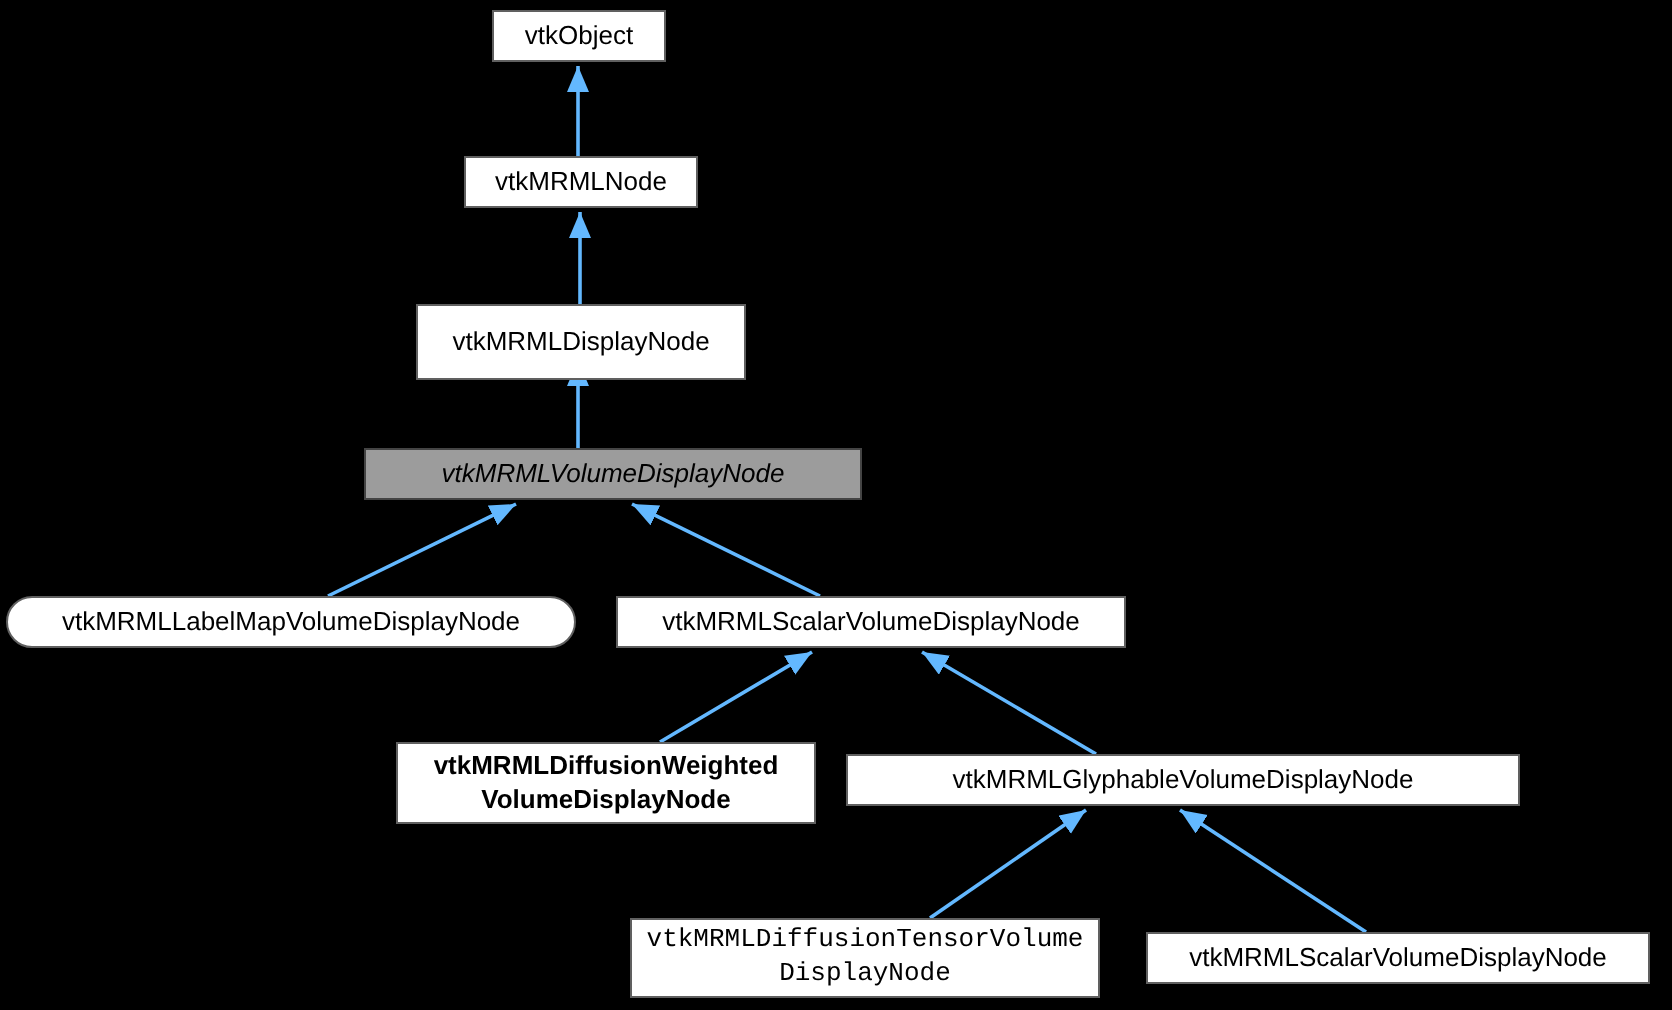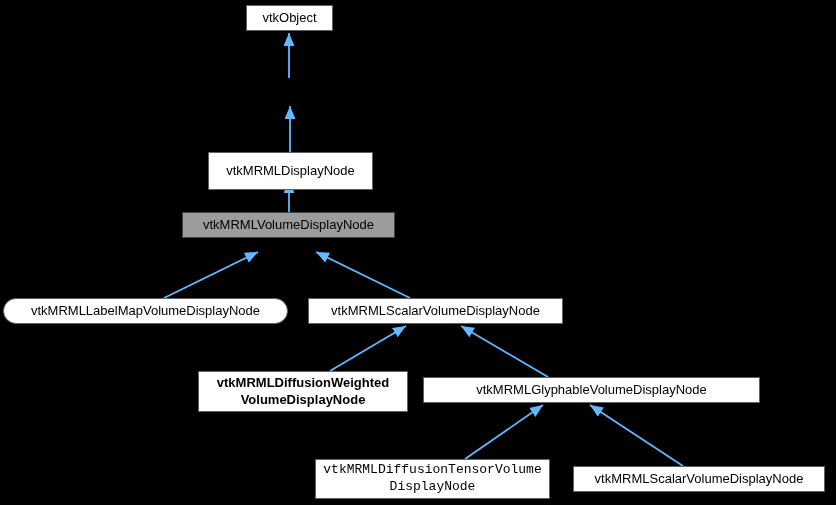--- a/index.html
+++ b/index.html
@@ -61,24 +61,25 @@
         <line x1="410" y1="298" x2="316" y2="252" stroke="#63b8ff" stroke-width="1.8" marker-end="url(#arrowhead)"></line>
         <line x1="330" y1="371" x2="406" y2="326" stroke="#63b8ff" stroke-width="1.8" marker-end="url(#arrowhead)"></line>
         <line x1="548" y1="377" x2="461" y2="326" stroke="#63b8ff" stroke-width="1.8" marker-end="url(#arrowhead)"></line>
         <line x1="465" y1="459" x2="543" y2="405" stroke="#63b8ff" stroke-width="1.8" marker-end="url(#arrowhead)"></line>
         <line x1="683" y1="466" x2="590" y2="405" stroke="#63b8ff" stroke-width="1.8" marker-end="url(#arrowhead)"></line>
       </g>
   </svg>
 
   <div class="class-node" style="left: 246px; top: 5px; width: 87px; height: 26px;">vtkObject</div>
 
+  <div class="class-node" style="left: 232px; top: 78px; width: 117px; height: 26px;">vtkMRMLNode</div>
 
   <div class="class-node" style="left: 208px; top: 152px; width: 165px; height: 38px;">vtkMRMLDisplayNode</div>
 
-  <div class="class-node highlighted" style="left: 182px; top: 212px; width: 213px; height: 26px;">vtkMRMLVolumeDisplayNode</div>
+  <div class="class-node highlighted" style="left: 182px; top: 224px; width: 249px; height: 26px; font-style: italic;">vtkMRMLVolumeDisplayNode</div>
 
   <div class="class-node" style="left: 3px; top: 298px; width: 285px; height: 26px; border-radius: 13px;">vtkMRMLLabelMapVolumeDisplayNode</div>
 
   <div class="class-node" style="left: 308px; top: 298px; width: 255px; height: 26px;">vtkMRMLScalarVolumeDisplayNode</div>
 
   <div class="class-node" style="left: 198px; top: 371px; width: 210px; height: 41px; font-weight: bold;">vtkMRMLDiffusionWeighted
 VolumeDisplayNode</div>
 
   <div class="class-node" style="left: 423px; top: 377px; width: 337px; height: 26px;">vtkMRMLGlyphableVolumeDisplayNode</div>
 

